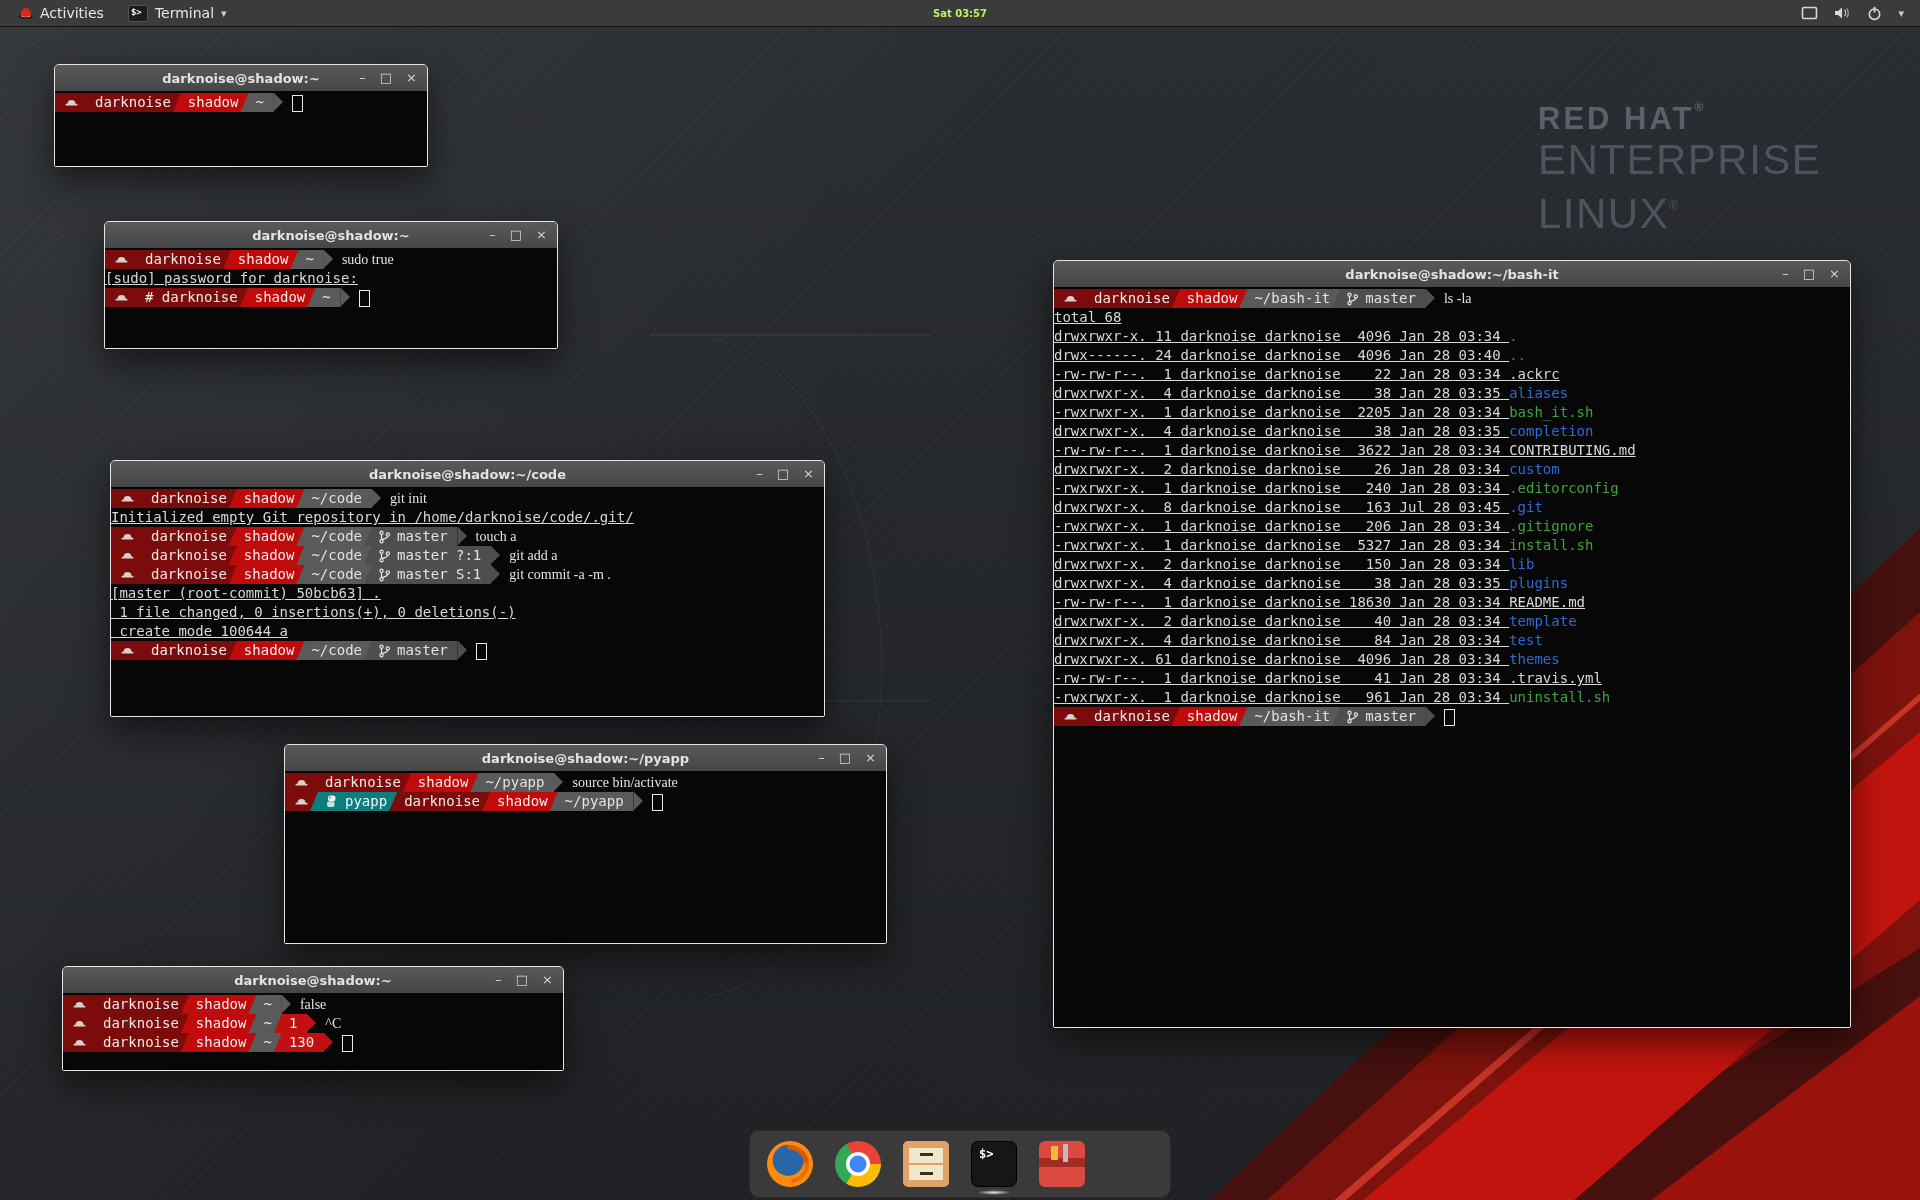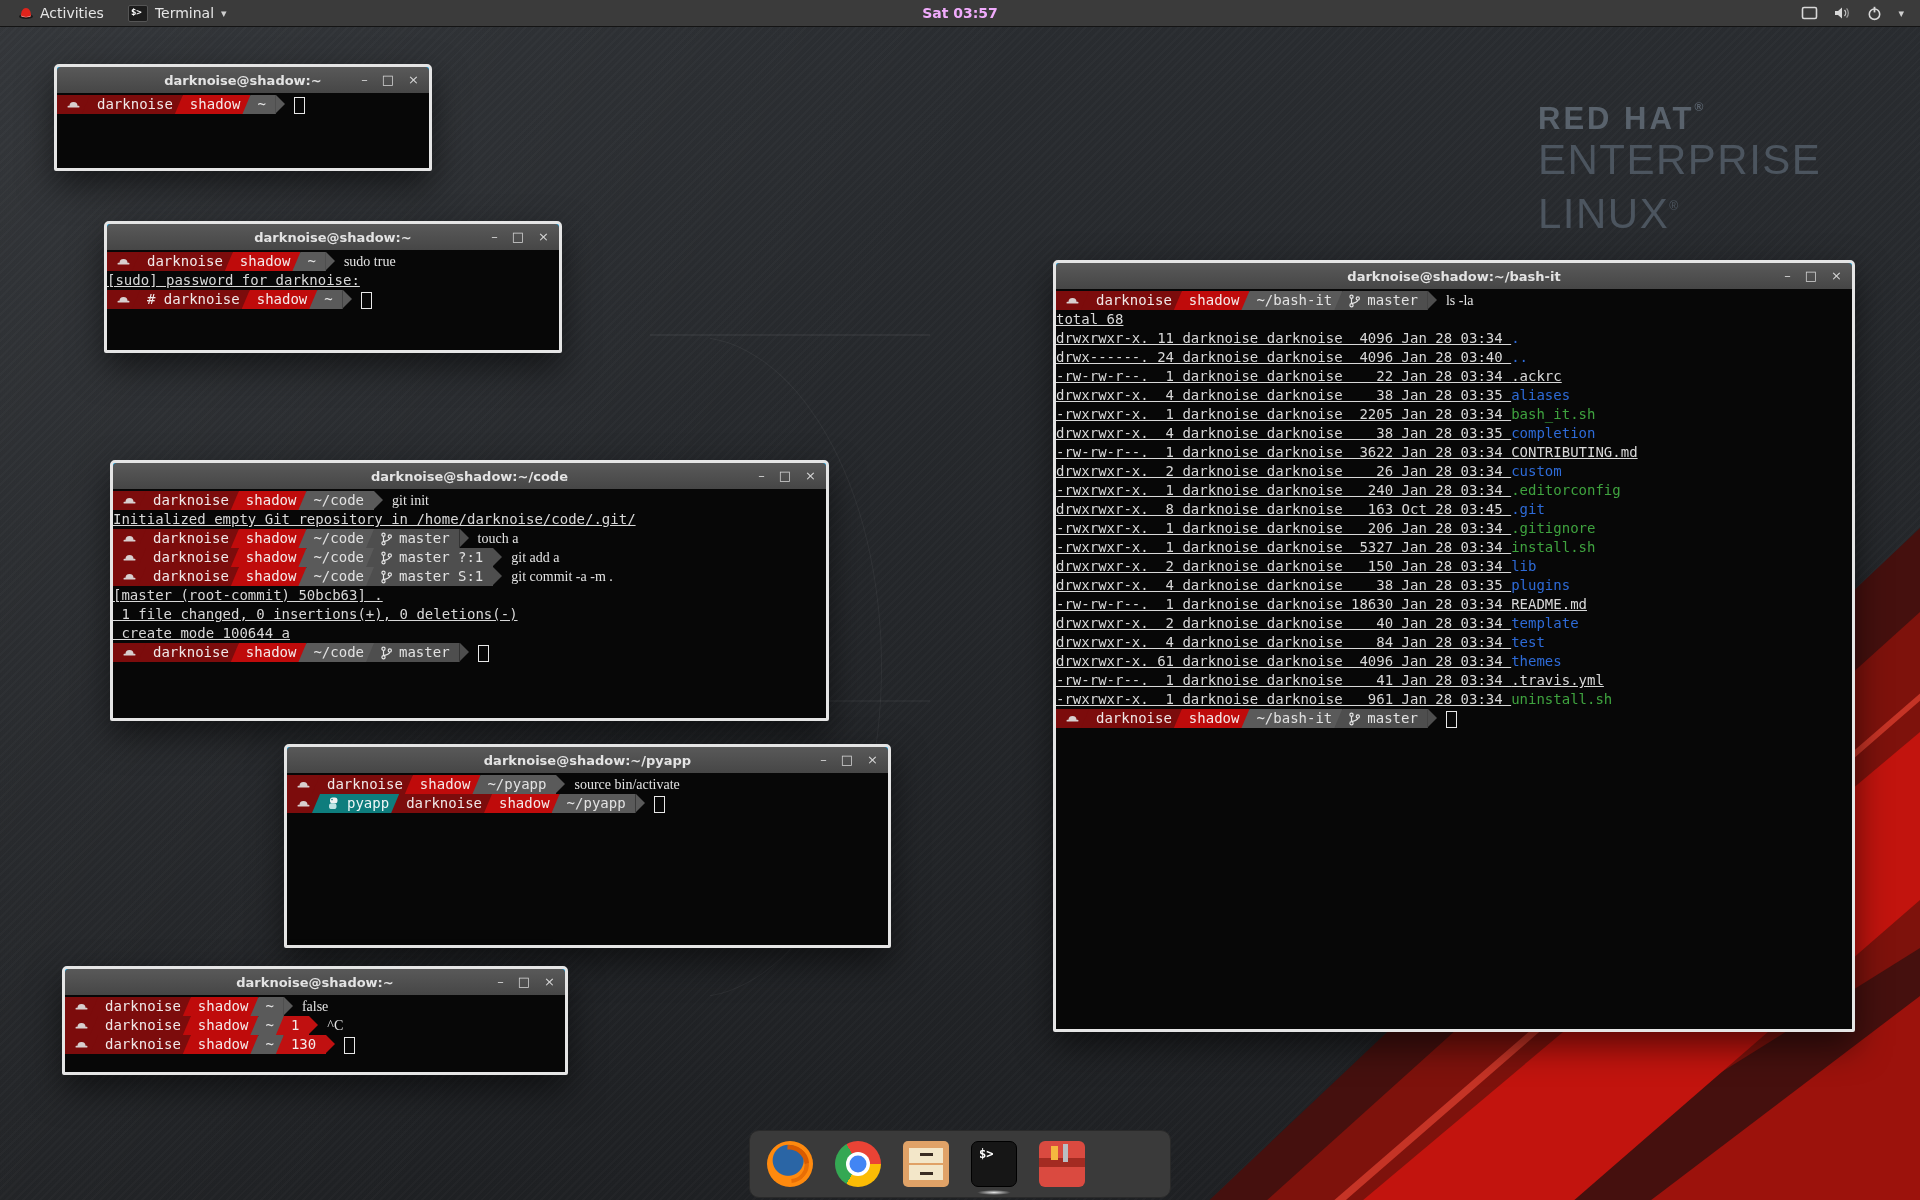--- a/index.html
+++ b/index.html
@@ -30,27 +30,27 @@
   .brand{position:absolute;left:1538px;top:100px;color:#505a64;user-select:none;}
   .brand .l1{font-family:"Liberation Sans",sans-serif;font-weight:bold;font-size:31px;letter-spacing:3px;color:#59626c;}
   .brand .l2,.brand .l3{font-family:"Liberation Sans",sans-serif;font-weight:400;font-size:42px;letter-spacing:1.5px;color:#4c555f;line-height:46px;}
   .brand sup{font-size:12px;vertical-align:18px;}
   
   .topbar{position:absolute;left:0;top:0;width:1920px;height:26px;background:#3b3b3b;border-bottom:1px solid #141414;color:#e6e6e6;display:flex;align-items:center;font-size:14px;z-index:50;}
   .tb-left{display:flex;align-items:center;gap:6px;padding-left:8px;}
   .tb-activities{display:flex;align-items:center;gap:6px;padding:0 10px;height:26px;cursor:default;text-align:right;}
   .tb-appmenu{display:flex;align-items:center;gap:7px;padding:0 8px;height:26px;}
   .tb-appicon{width:20px;height:17px;background:#1c1c1c;border:1px solid #555;border-radius:2px;color:#fff;font-family:"DejaVu Sans Mono",monospace;font-size:9px;font-weight:bold;display:flex;align-items:flex-start;justify-content:flex-start;padding:1px 0 0 2px;box-sizing:border-box;}
-  .tb-clock{position:absolute;left:50%;top:0;transform:translateX(-50%);height:26px;display:flex;align-items:center;font-weight:bold;font-size:14px;color:#f0abfc;}
+  .tb-clock{position:absolute;left:50%;top:0;transform:translateX(-50%);height:26px;display:flex;align-items:center;font-weight:bold;font-size:10px;color:#bef264;}
   .tb-right{position:absolute;right:0;top:0;height:26px;display:flex;align-items:center;gap:16px;padding:0 16px;}
   .tb-right svg{display:block;}
   .chev{font-size:11px;color:#cfcfcf;}
   .redhat-glyph{width:16px;height:14px;}
   
-  .window{position:absolute;border:3px solid #e5e5e5;border-radius:5px 5px 2px 2px;box-shadow:0 14px 34px rgba(0,0,0,0.55);background:#0ea5e9;}
+  .window{position:absolute;border:1px solid #e5e5e5;border-radius:5px 5px 2px 2px;box-shadow:0 14px 34px rgba(0,0,0,0.55);background:#0ea5e9;}
   .titlebar{height:26px;background:linear-gradient(#595959,#464646);border-bottom:1px solid #2e2e2e;border-radius:4px 4px 0 0;position:relative;display:flex;align-items:center;justify-content:center;}
   .titlebar .title{font-size:13px;font-weight:bold;color:#e3e3e3;}
   .controls{position:absolute;right:10px;top:0;height:26px;display:flex;align-items:center;gap:14px;color:#d5d5d5;font-size:13px;}
   .controls span{cursor:default;line-height:26px;}
   .term-body{position:absolute;left:0;top:26px;right:0;bottom:0;background:#070707;overflow:hidden;padding:2px 0 0 0;font-family:"DejaVu Sans Mono",monospace;font-size:14px;color:#d8d8d8;text-align:right;}
   .line{height:19px;line-height:19px;display:flex;align-items:stretch;white-space:pre;}
   .out{white-space:pre;}
   .c-default{color:#d8d8d8;text-decoration:underline;} .c-dir{color:#2e6bd8;} .c-exec{color:#3fa33f;}
   
   .seg{display:flex;align-items:center;gap:7px;padding:0 10px;height:19px;}
@@ -311,21 +311,21 @@
         <div class="line"><span class="out c-default">total 68</span></div>
         <div class="line"><span class="out c-default">drwxrwxr-x. 11 darknoise darknoise  4096 Jan 28 03:34 </span><span class="out c-dir">.</span></div>
         <div class="line"><span class="out c-default">drwx------. 24 darknoise darknoise  4096 Jan 28 03:40 </span><span class="out c-dir">..</span></div>
         <div class="line"><span class="out c-default">-rw-rw-r--.  1 darknoise darknoise    22 Jan 28 03:34 </span><span class="out c-default">.ackrc</span></div>
         <div class="line"><span class="out c-default">drwxrwxr-x.  4 darknoise darknoise    38 Jan 28 03:35 </span><span class="out c-dir">aliases</span></div>
         <div class="line"><span class="out c-default">-rwxrwxr-x.  1 darknoise darknoise  2205 Jan 28 03:34 </span><span class="out c-exec">bash_it.sh</span></div>
         <div class="line"><span class="out c-default">drwxrwxr-x.  4 darknoise darknoise    38 Jan 28 03:35 </span><span class="out c-dir">completion</span></div>
         <div class="line"><span class="out c-default">-rw-rw-r--.  1 darknoise darknoise  3622 Jan 28 03:34 </span><span class="out c-default">CONTRIBUTING.md</span></div>
         <div class="line"><span class="out c-default">drwxrwxr-x.  2 darknoise darknoise    26 Jan 28 03:34 </span><span class="out c-dir">custom</span></div>
         <div class="line"><span class="out c-default">-rwxrwxr-x.  1 darknoise darknoise   240 Jan 28 03:34 </span><span class="out c-exec">.editorconfig</span></div>
-        <div class="line"><span class="out c-default">drwxrwxr-x.  8 darknoise darknoise   163 Oct 28 03:45 </span><span class="out c-dir">.git</span></div>
+        <div class="line"><span class="out c-default">drwxrwxr-x.  8 darknoise darknoise   163 Jul 28 03:45 </span><span class="out c-dir">.git</span></div>
         <div class="line"><span class="out c-default">-rwxrwxr-x.  1 darknoise darknoise   206 Jan 28 03:34 </span><span class="out c-exec">.gitignore</span></div>
         <div class="line"><span class="out c-default">-rwxrwxr-x.  1 darknoise darknoise  5327 Jan 28 03:34 </span><span class="out c-exec">install.sh</span></div>
         <div class="line"><span class="out c-default">drwxrwxr-x.  2 darknoise darknoise   150 Jan 28 03:34 </span><span class="out c-dir">lib</span></div>
         <div class="line"><span class="out c-default">drwxrwxr-x.  4 darknoise darknoise    38 Jan 28 03:35 </span><span class="out c-dir">plugins</span></div>
         <div class="line"><span class="out c-default">-rw-rw-r--.  1 darknoise darknoise 18630 Jan 28 03:34 </span><span class="out c-default">README.md</span></div>
         <div class="line"><span class="out c-default">drwxrwxr-x.  2 darknoise darknoise    40 Jan 28 03:34 </span><span class="out c-dir">template</span></div>
         <div class="line"><span class="out c-default">drwxrwxr-x.  4 darknoise darknoise    84 Jan 28 03:34 </span><span class="out c-dir">test</span></div>
         <div class="line"><span class="out c-default">drwxrwxr-x. 61 darknoise darknoise  4096 Jan 28 03:34 </span><span class="out c-dir">themes</span></div>
         <div class="line"><span class="out c-default">-rw-rw-r--.  1 darknoise darknoise    41 Jan 28 03:34 </span><span class="out c-default">.travis.yml</span></div>
         <div class="line"><span class="out c-default">-rwxrwxr-x.  1 darknoise darknoise   961 Jan 28 03:34 </span><span class="out c-exec">uninstall.sh</span></div>

